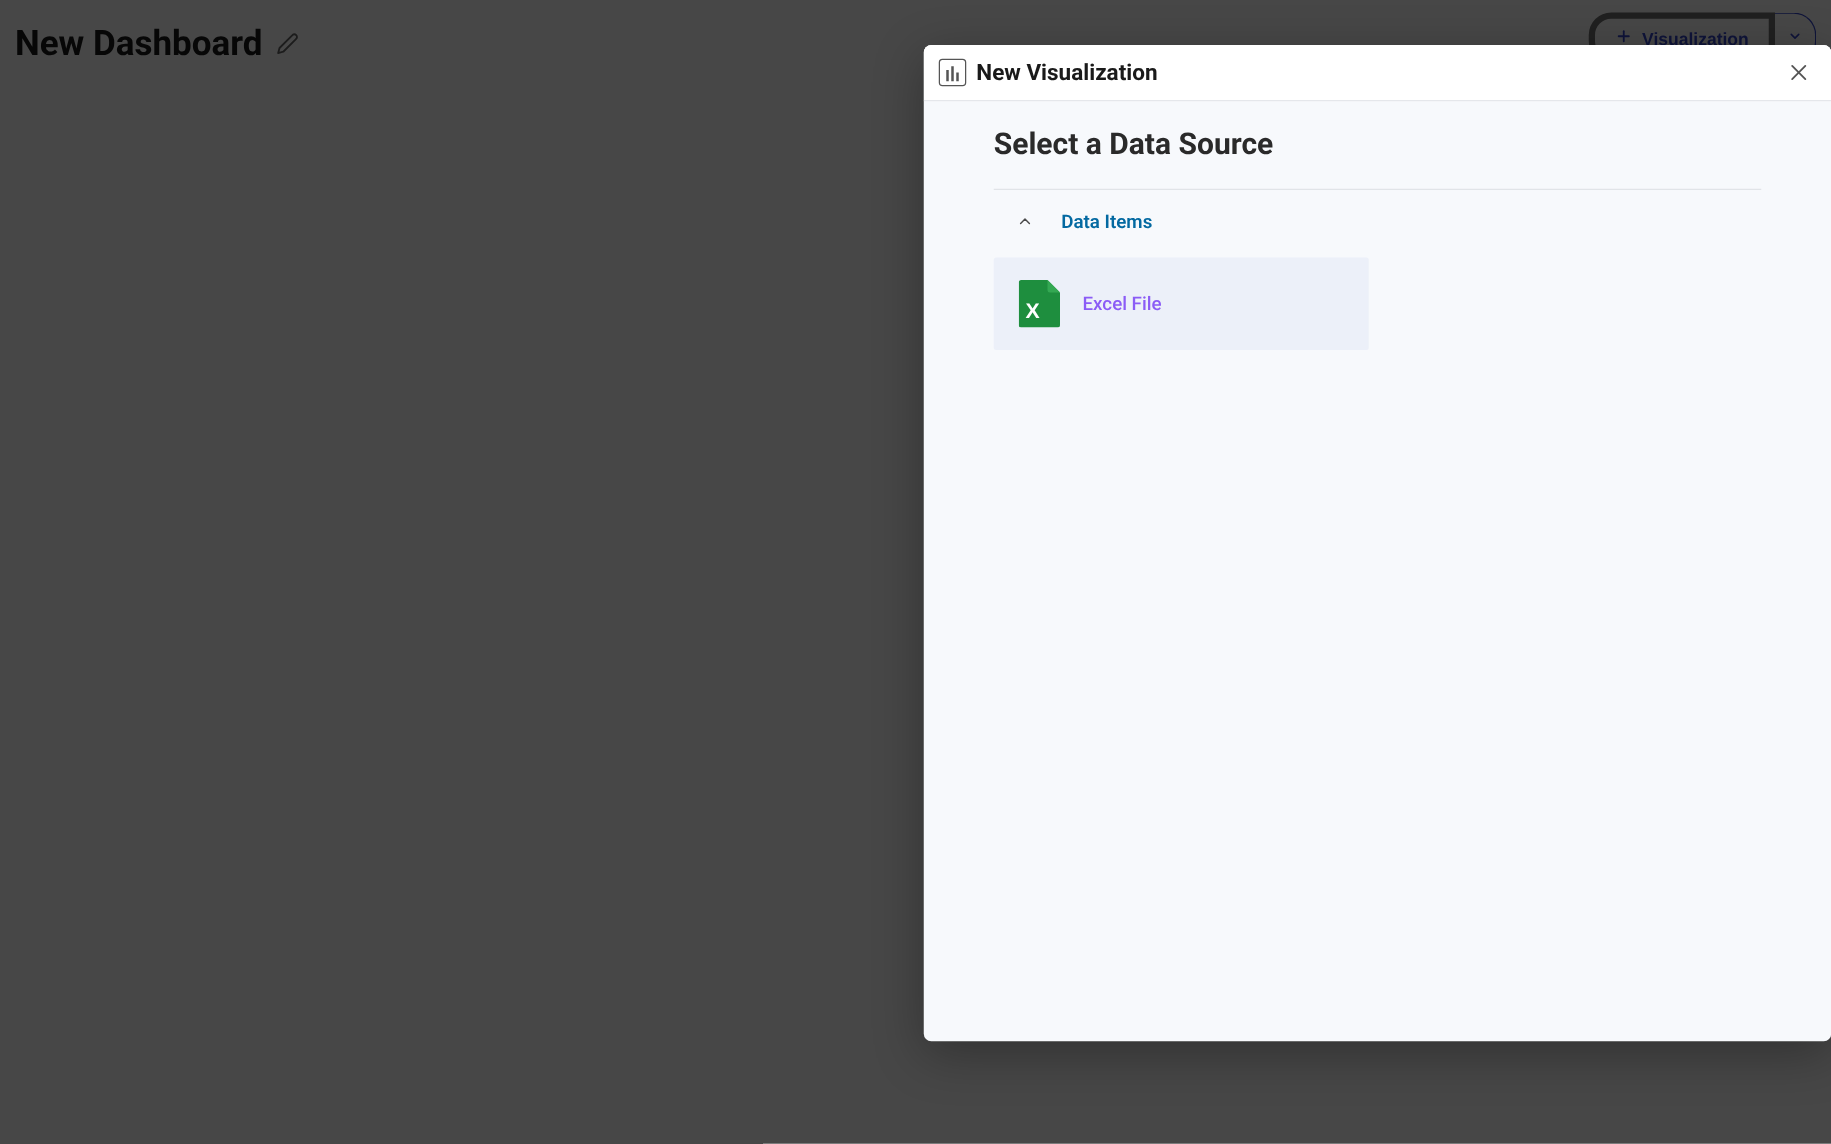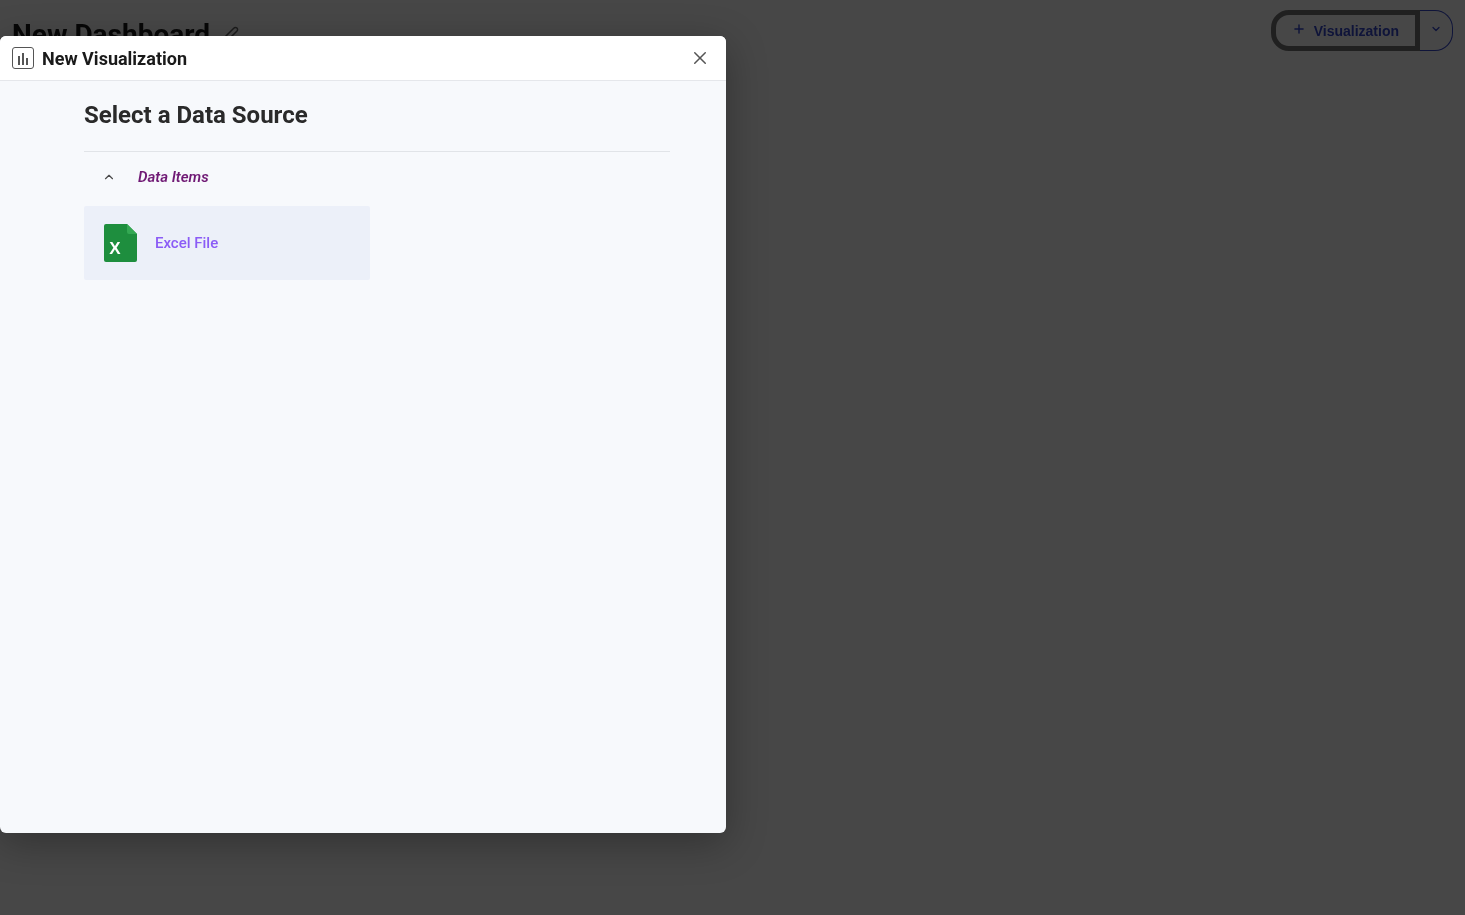--- a/index.html
+++ b/index.html
@@ -73,21 +73,21 @@
       padding: 7px 10px;
       border-radius: 0 18px 18px 0;
       cursor: pointer;
     }
     .overlay {
       position: absolute;
       inset: 0;
       background: rgba(0,0,0,0.72);
       display: flex;
       align-items: flex-start;
-      justify-content: flex-start;
+      justify-content: flex-end;
       padding-top: 36px;
     }
     .modal {
       width: 726px;
       height: 797px;
       background: #f7f9fc;
       border-radius: 6px;
       display: flex;
       flex-direction: column;
       overflow: hidden;
@@ -133,21 +133,21 @@
       cursor: pointer;
       color: #555;
       width: 24px;
       height: 24px;
       display: flex;
       align-items: center;
       justify-content: center;
     }
     .modal-body {
       flex: 1;
-      padding: 20px 56px 24px 84px;
+      padding: 20px 56px 24px 56px;
       overflow-y: auto;
     }
     .modal-section-title {
       font-size: 24px;
       font-weight: 700;
       color: #2a2a2a;
       margin-bottom: 22px;
     }
     .section-divider {
       border: none;
@@ -161,22 +161,21 @@
       padding: 12px 18px;
       cursor: pointer;
     }
     .chevron-up {
       color: #4a4a4a;
       display: flex;
     }
     .group-label {
       font-size: 15px;
       font-weight: 600;
-      color: #701a75;
-      font-style: italic;
+      color: #0369a1;
     }
     .items-grid {
       display: grid;
       grid-template-columns: 1fr 1fr;
       gap: 14px;
       margin-top: 8px;
     }
     .ds-item {
       display: flex;
       align-items: center;

